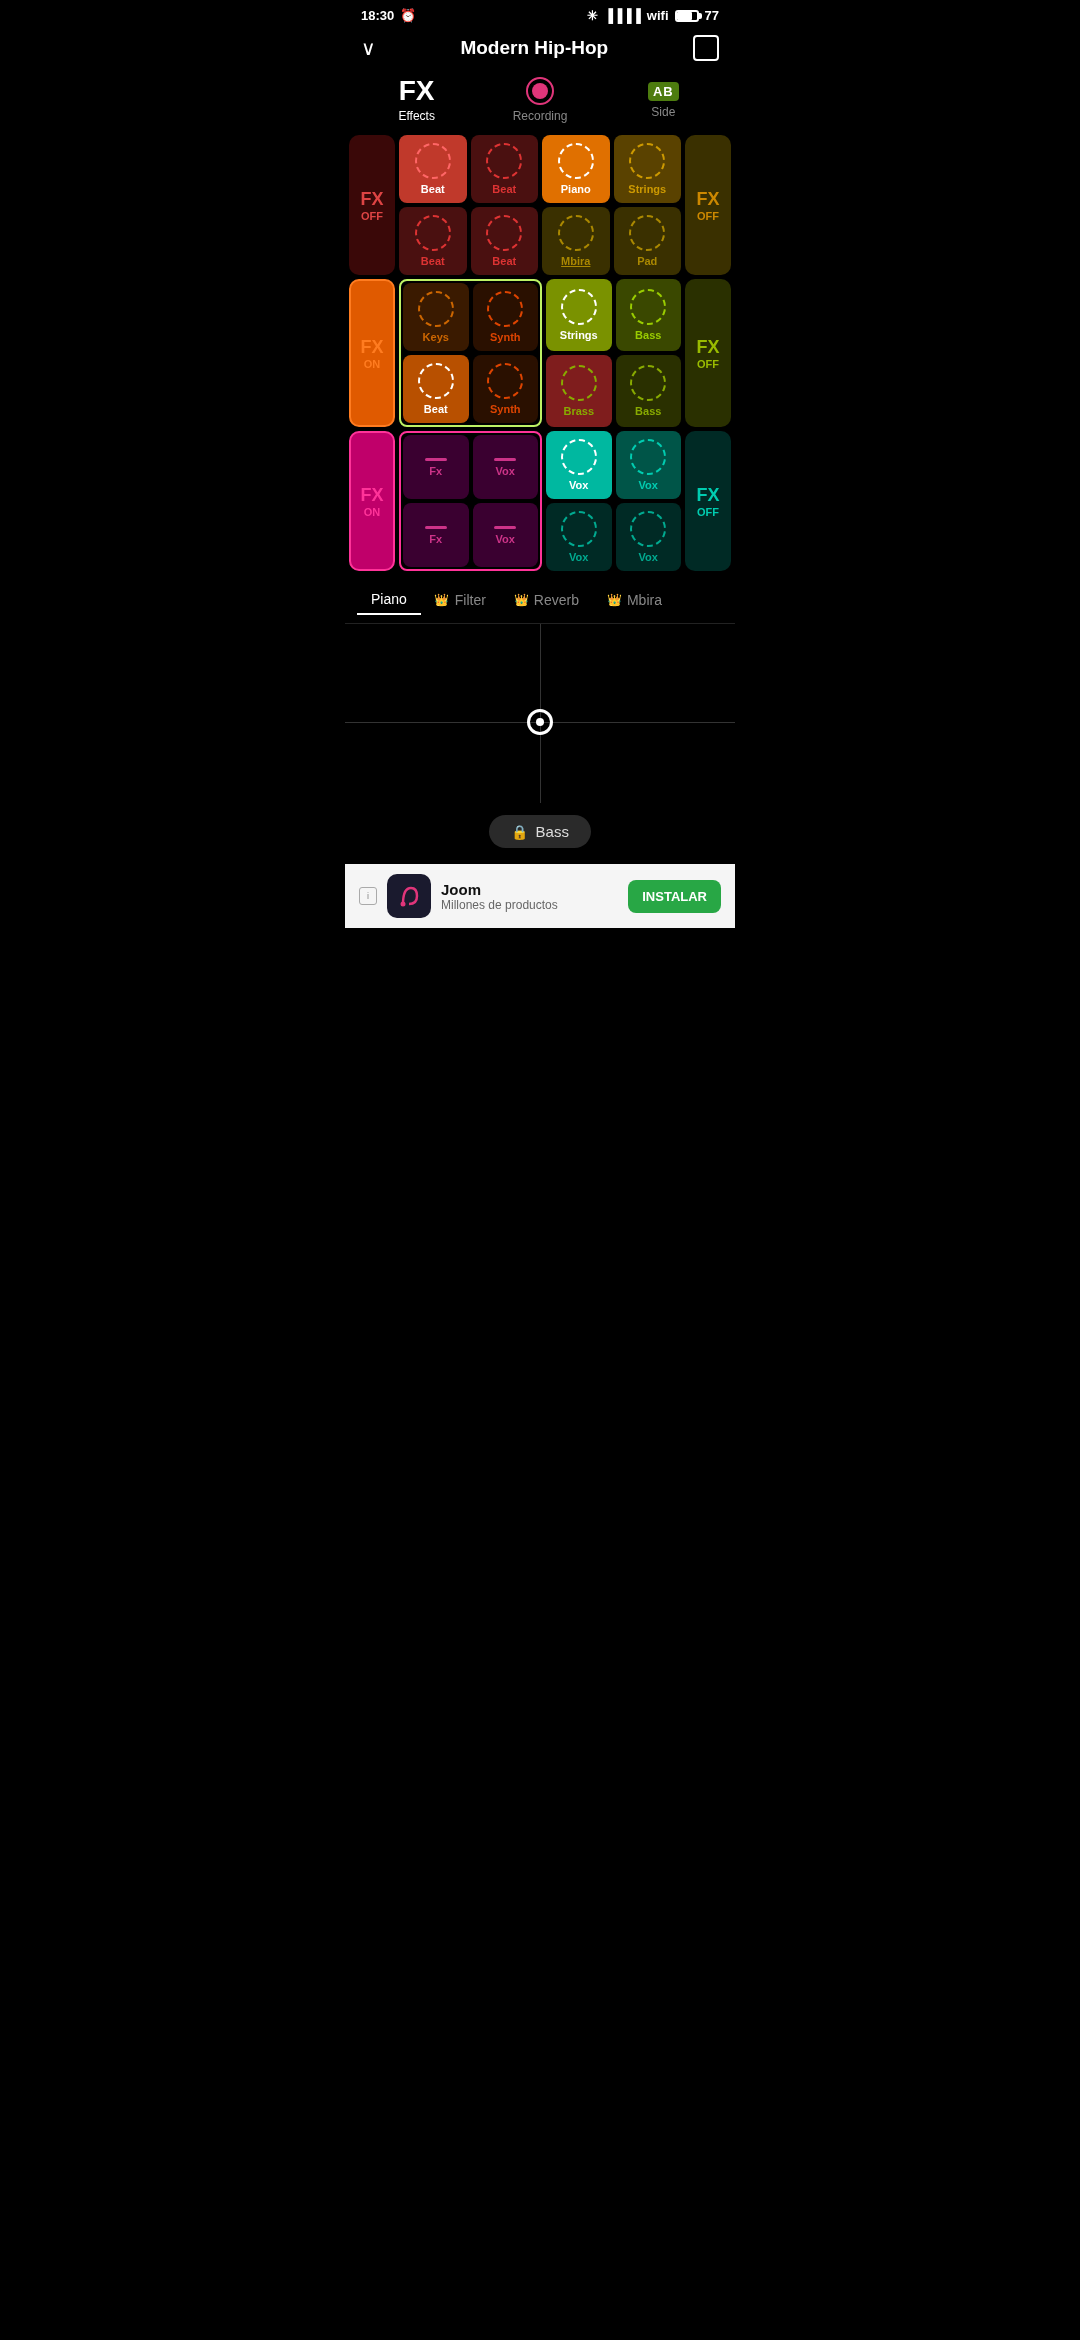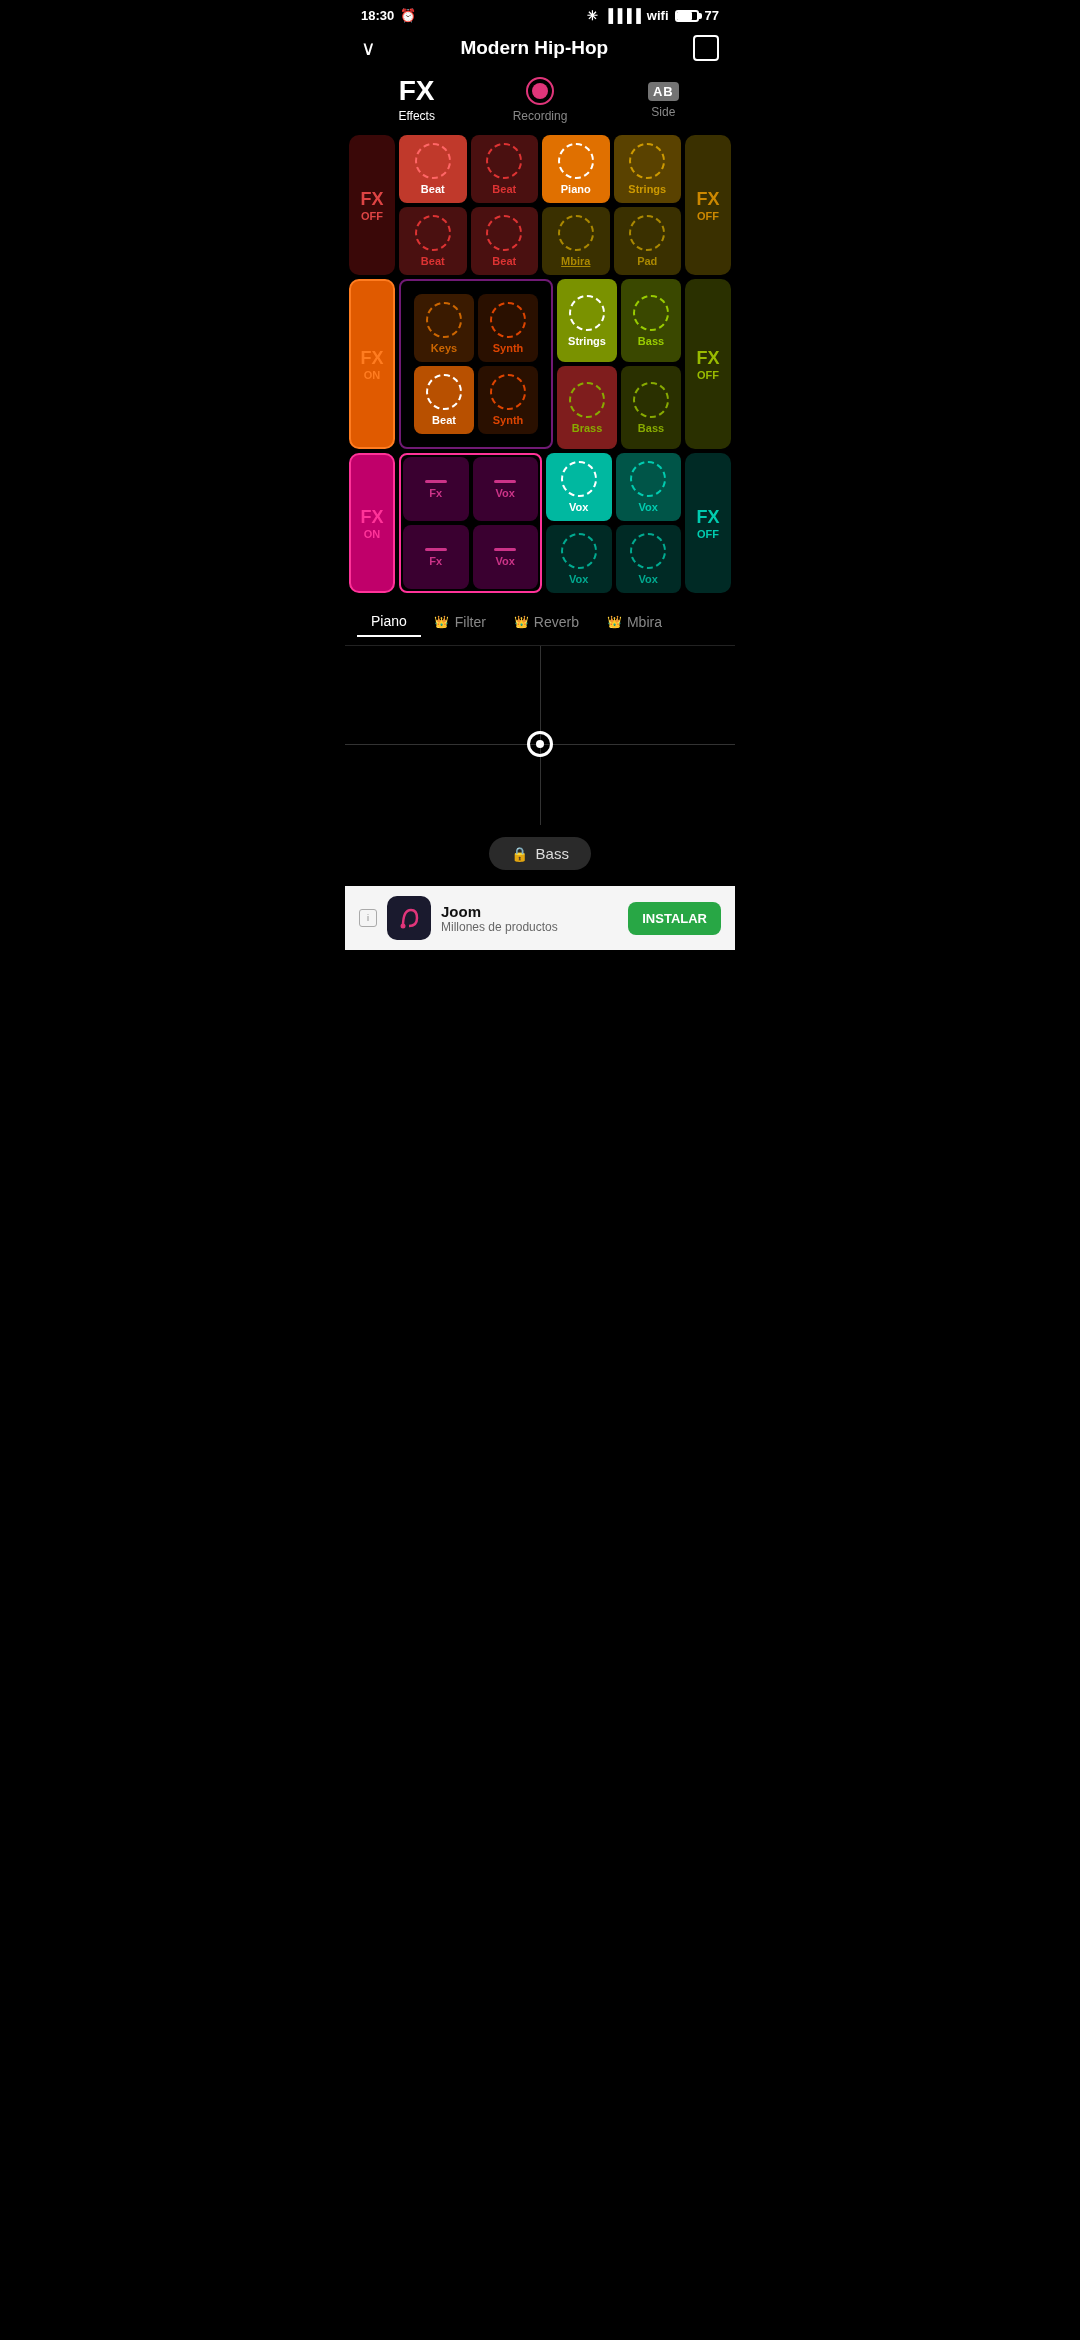--- a/index.html
+++ b/index.html
@@ -107,21 +107,21 @@
       align-items: center;
       justify-content: center;
     }
     .recording-inner {
       width: 16px;
       height: 16px;
       border-radius: 50%;
       background: #e0357a;
     }
     .ab-label {
-      background: #737373;
+      background: #4d7c0f;
       border-radius: 4px;
       padding: 2px 5px;
       font-size: 13px;
       font-weight: 700;
       color: #fff;
       letter-spacing: 1px;
     }
 
     
     .pads-container {
@@ -459,21 +459,21 @@
     </div>
   </div>
 
   <div class="row">
 
     <div class="fx-col" style="background:#e05a00; color:#ff7c20; border: 2px solid #ff7c20;">
       <span class="fx-text">FX</span>
       <span class="fx-state">ON</span>
     </div>
 
-    <div class="pad-grid" style="border: 2px solid #701a75; border-radius: 8px; padding: 13px;">
+    <div class="pad-grid" style="border: 2px solid #bef264; border-radius: 8px; padding: 2px;">
       <div class="pad" style="background:#3a1a00;">
         <div class="pad-circle" style="border-color:#cc6600;"></div>
         <span class="pad-label" style="color:#cc6600;">Keys</span>
       </div>
       <div class="pad" style="background:#2a1000;">
         <div class="pad-circle" style="border-color:#dd4400;"></div>
         <span class="pad-label" style="color:#dd4400;">Synth</span>
       </div>
       <div class="pad" style="background:#b85000;">
         <div class="pad-circle" style="border-color:#fff;"></div>

